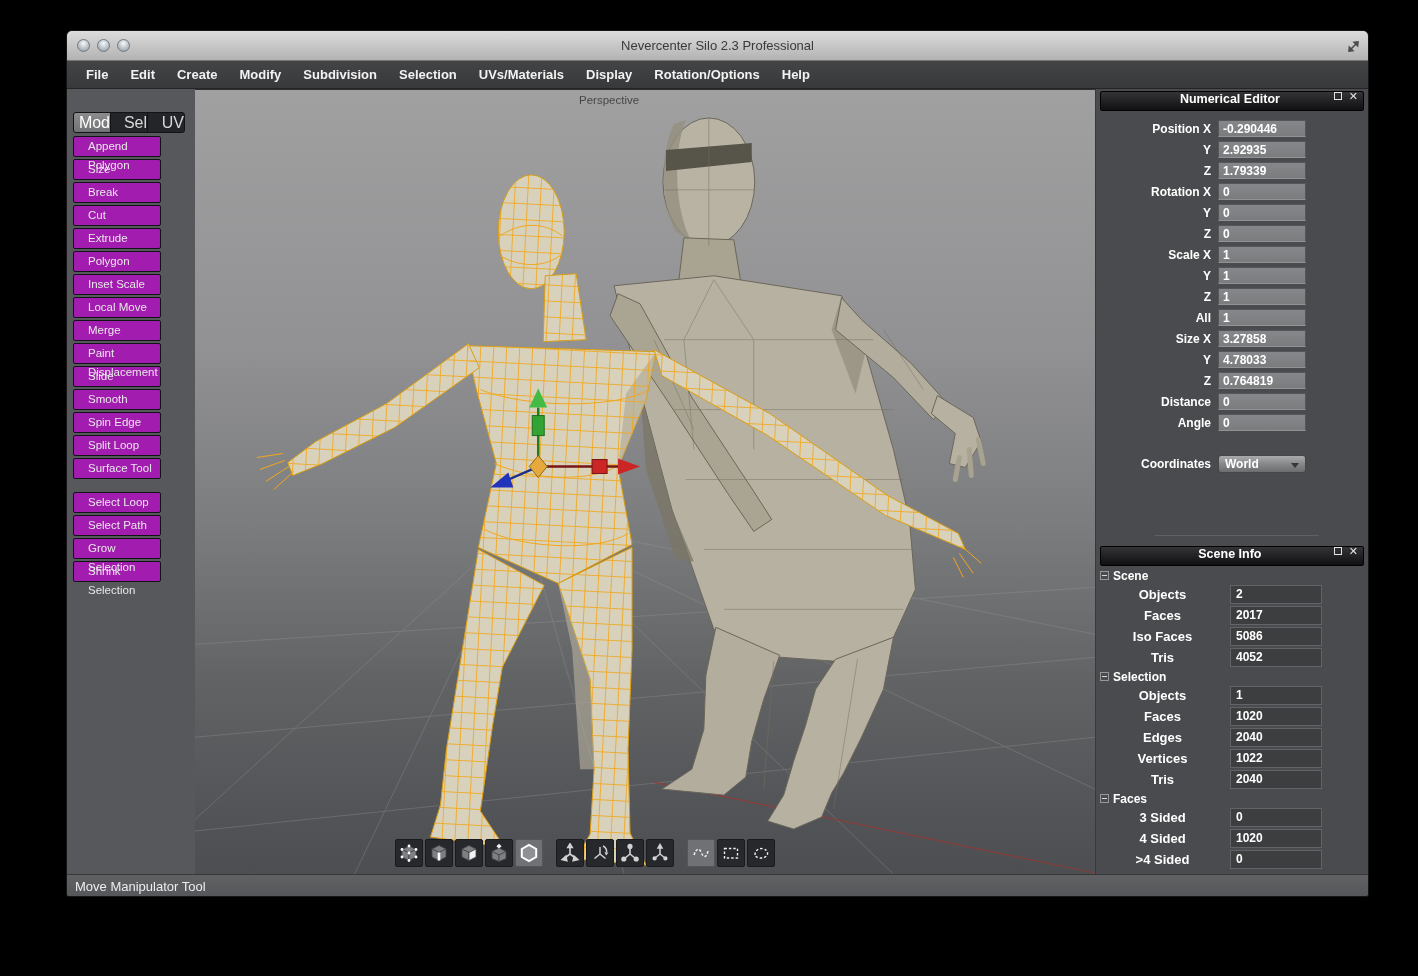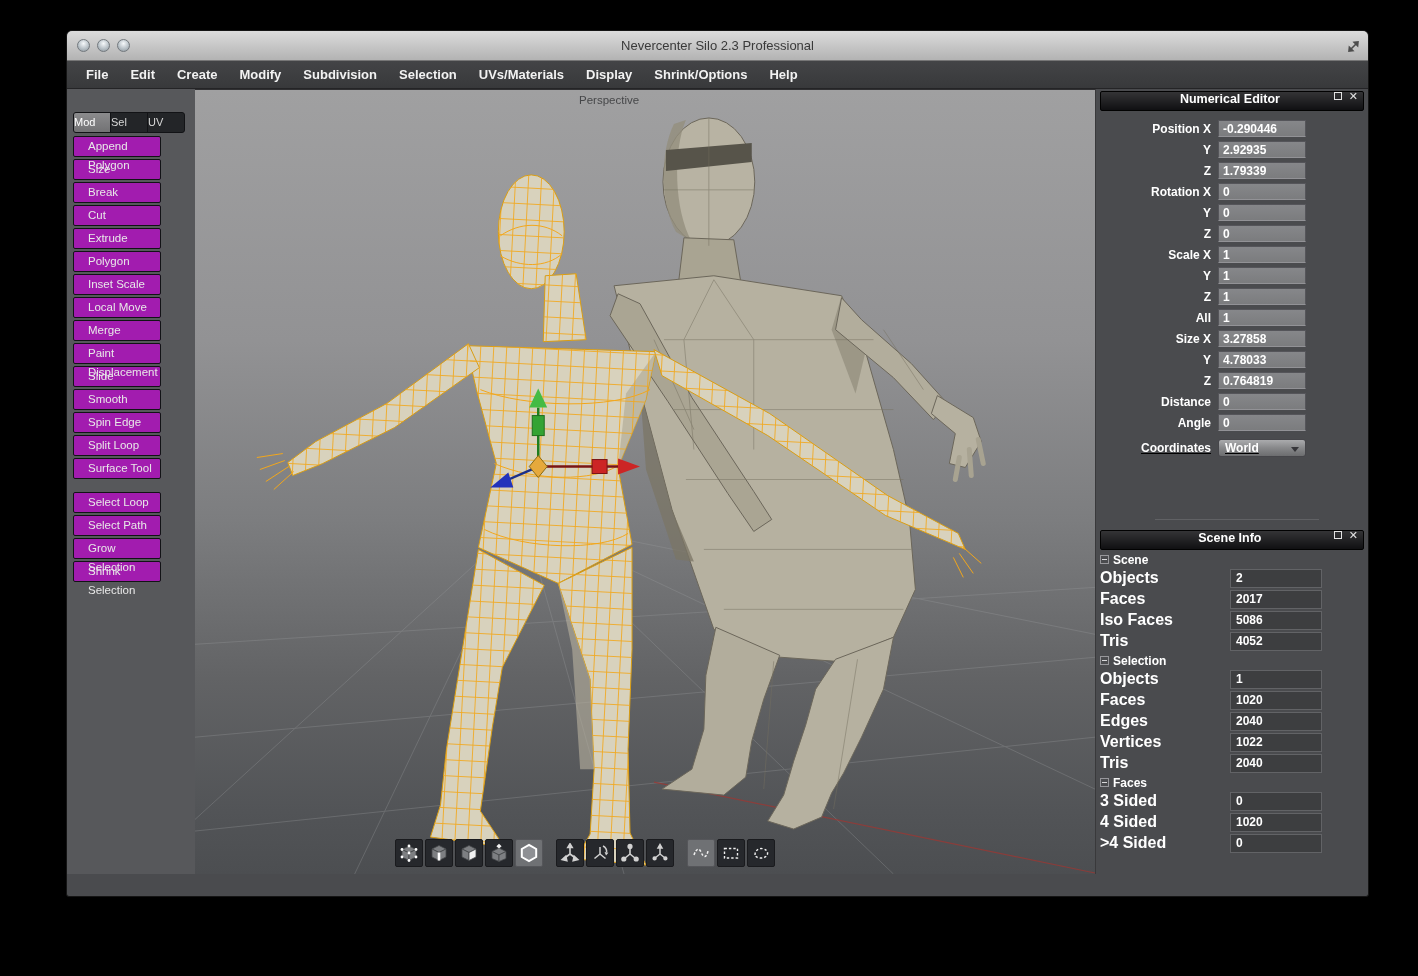--- a/index.html
+++ b/index.html
@@ -17,21 +17,21 @@
   .resize-btn{position:absolute;right:6px;top:7px;width:17px;height:17px;display:flex;align-items:center;justify-content:center;}
   
   .menubar{height:28px;background:linear-gradient(#434446,#38393b);border-bottom:1px solid #242426;
     display:flex;align-items:center;padding-left:8px;}
   .menu-item{color:#f2f2f2;font-size:13px;font-weight:600;padding:0 11px;line-height:28px;}
   
   .content{display:flex;height:785px;}
   
   .sidebar{width:128px;background:#57585b;padding:23px 0 0 6px;flex:none;}
   .tabs{width:112px;height:21px;display:flex;margin-bottom:3px;border:1px solid #121316;border-radius:3px;overflow:hidden;background:#232528;}
-  .tab{flex:1;color:#d8d8d8;font-size:11px;text-align:left;line-height:19px;border-right:1px solid #121316;}
+  .tab{flex:1;color:#d8d8d8;font-size:16px;text-align:right;line-height:19px;border-right:1px solid #121316;}
   .tab:last-child{border-right:none;}
   .tab.active{background:linear-gradient(#8b8b8d,#727274);color:#fff;}
   .tool-btn{width:88px;height:21px;line-height:19px;background:#a21caf;border:1px solid #121316;border-radius:2px;
     color:#e8e8e8;font-size:11.5px;padding-left:14px;margin-bottom:2px;}
   .tool-gap{height:11px;}
   
   .viewport{flex:1;position:relative;overflow:hidden;border-top:1px solid #303032;
     background:linear-gradient(180deg,#a0a0a1 0%,#929294 32%,#7c7d7f 55%,#626365 75%,#525457 92%,#4c4e51 100%);}
   .vp-label{position:absolute;top:4px;left:384px;font-size:11.5px;color:#464749;z-index:3;}
   .scene-svg{position:absolute;left:0;top:0;width:100%;height:100%;z-index:1;}
@@ -46,33 +46,33 @@
   .panel-header .ph-title{flex:1;text-align:center;padding-left:24px;}
   .ph-max{width:8px;height:8px;border:1.5px solid #e3e3e3;margin:0 7px 0 4px;}
   .ph-close{color:#e3e3e3;font-size:11px;font-weight:400;line-height:8px;}
   
   .num-rows{padding-top:9px;}
   .num-group{margin-bottom:3px;}
   .num-row{display:flex;align-items:center;height:17px;margin-bottom:4px;}
   .num-label{width:118px;text-align:right;padding-right:7px;color:#fff;font-size:12px;font-weight:700;flex:none;}
   .num-field{width:88px;height:17px;background:linear-gradient(#86878a,#7b7c7e);border:1px solid #55555a;border-bottom-color:#929296;
     color:#fff;font-size:12px;font-weight:700;padding-left:4px;display:flex;align-items:center;}
-  .coord-row{margin-top:8px;text-decoration:underline;}
+  .coord-row{margin-top:24px;}
   .dropdown{width:88px;height:18px;border-radius:3px;background:linear-gradient(#aaabad,#murky 50%,#6c6d6f);
     background:linear-gradient(#aaabad,#87888a 50%,#6c6d6f);border:1px solid #46464a;color:#fff;font-size:12px;font-weight:700;
     padding-left:6px;display:flex;align-items:center;position:relative;}
   .dd-arrow{position:absolute;right:6px;top:7px;width:0;height:0;border-left:4px solid transparent;border-right:4px solid transparent;border-top:5px solid #36363a;}
   .panel-divider{height:70px;position:relative;}
   .panel-divider:after{content:"";position:absolute;left:55px;right:45px;bottom:10px;border-top:1px solid #606164;}
   
   .si-section-label{display:flex;align-items:center;color:#fff;font-weight:700;font-size:12px;height:13px;margin:3px 0 2px 0;}
   .collapse-box{width:9px;height:9px;border:1px solid #97979b;margin-right:4px;position:relative;flex:none;}
   .collapse-box:after{content:"";position:absolute;left:1px;right:1px;top:3px;border-top:1px solid #d8d8da;}
   .si-row{display:flex;align-items:center;height:20px;margin-bottom:1px;}
-  .si-label{width:130px;text-align:left;padding-right:5px;color:#fff;font-size:16px;font-weight:700;flex:none;}
+  .si-label{width:130px;text-align:center;padding-right:5px;color:#fff;font-size:13px;font-weight:700;flex:none;}
   .si-field{width:92px;height:19px;background:#3d3e40;border:1px solid #626366;color:#fff;font-size:12px;font-weight:600;
     padding-left:5px;display:flex;align-items:center;}
   
   .statusbar{height:24px;background:linear-gradient(#606163,#555659);border-top:1px solid #38383a;
     display:flex;align-items:center;color:#ededed;font-size:13px;padding-left:8px;}
 </style>
 </head>
 <body>
 
 <div class="window">
@@ -95,21 +95,21 @@
 
   <div class="menubar">
     <span class="menu-item">File</span>
     <span class="menu-item">Edit</span>
     <span class="menu-item">Create</span>
     <span class="menu-item">Modify</span>
     <span class="menu-item">Subdivision</span>
     <span class="menu-item">Selection</span>
     <span class="menu-item">UVs/Materials</span>
     <span class="menu-item">Display</span>
-    <span class="menu-item">Shrink/Options</span>
+    <span class="menu-item">Rotation/Options</span>
     <span class="menu-item">Help</span>
   </div>
 
   <div class="content">
 
     <div class="sidebar">
       <div class="tabs">
         <div class="tab active">Mod</div>
         <div class="tab">Sel</div>
         <div class="tab">UV</div>
@@ -516,13 +516,16 @@
           </div>
         <div class="si-row">
             <span class="si-label">&gt;4 Sided</span>
             <span class="si-field">0</span>
           </div>
       </section>
 
     </div>
   </div>
 
+  <div class="statusbar">
+    <span>Move Manipulator Tool</span>
+  </div>
 </div>
 
 </body></html>

